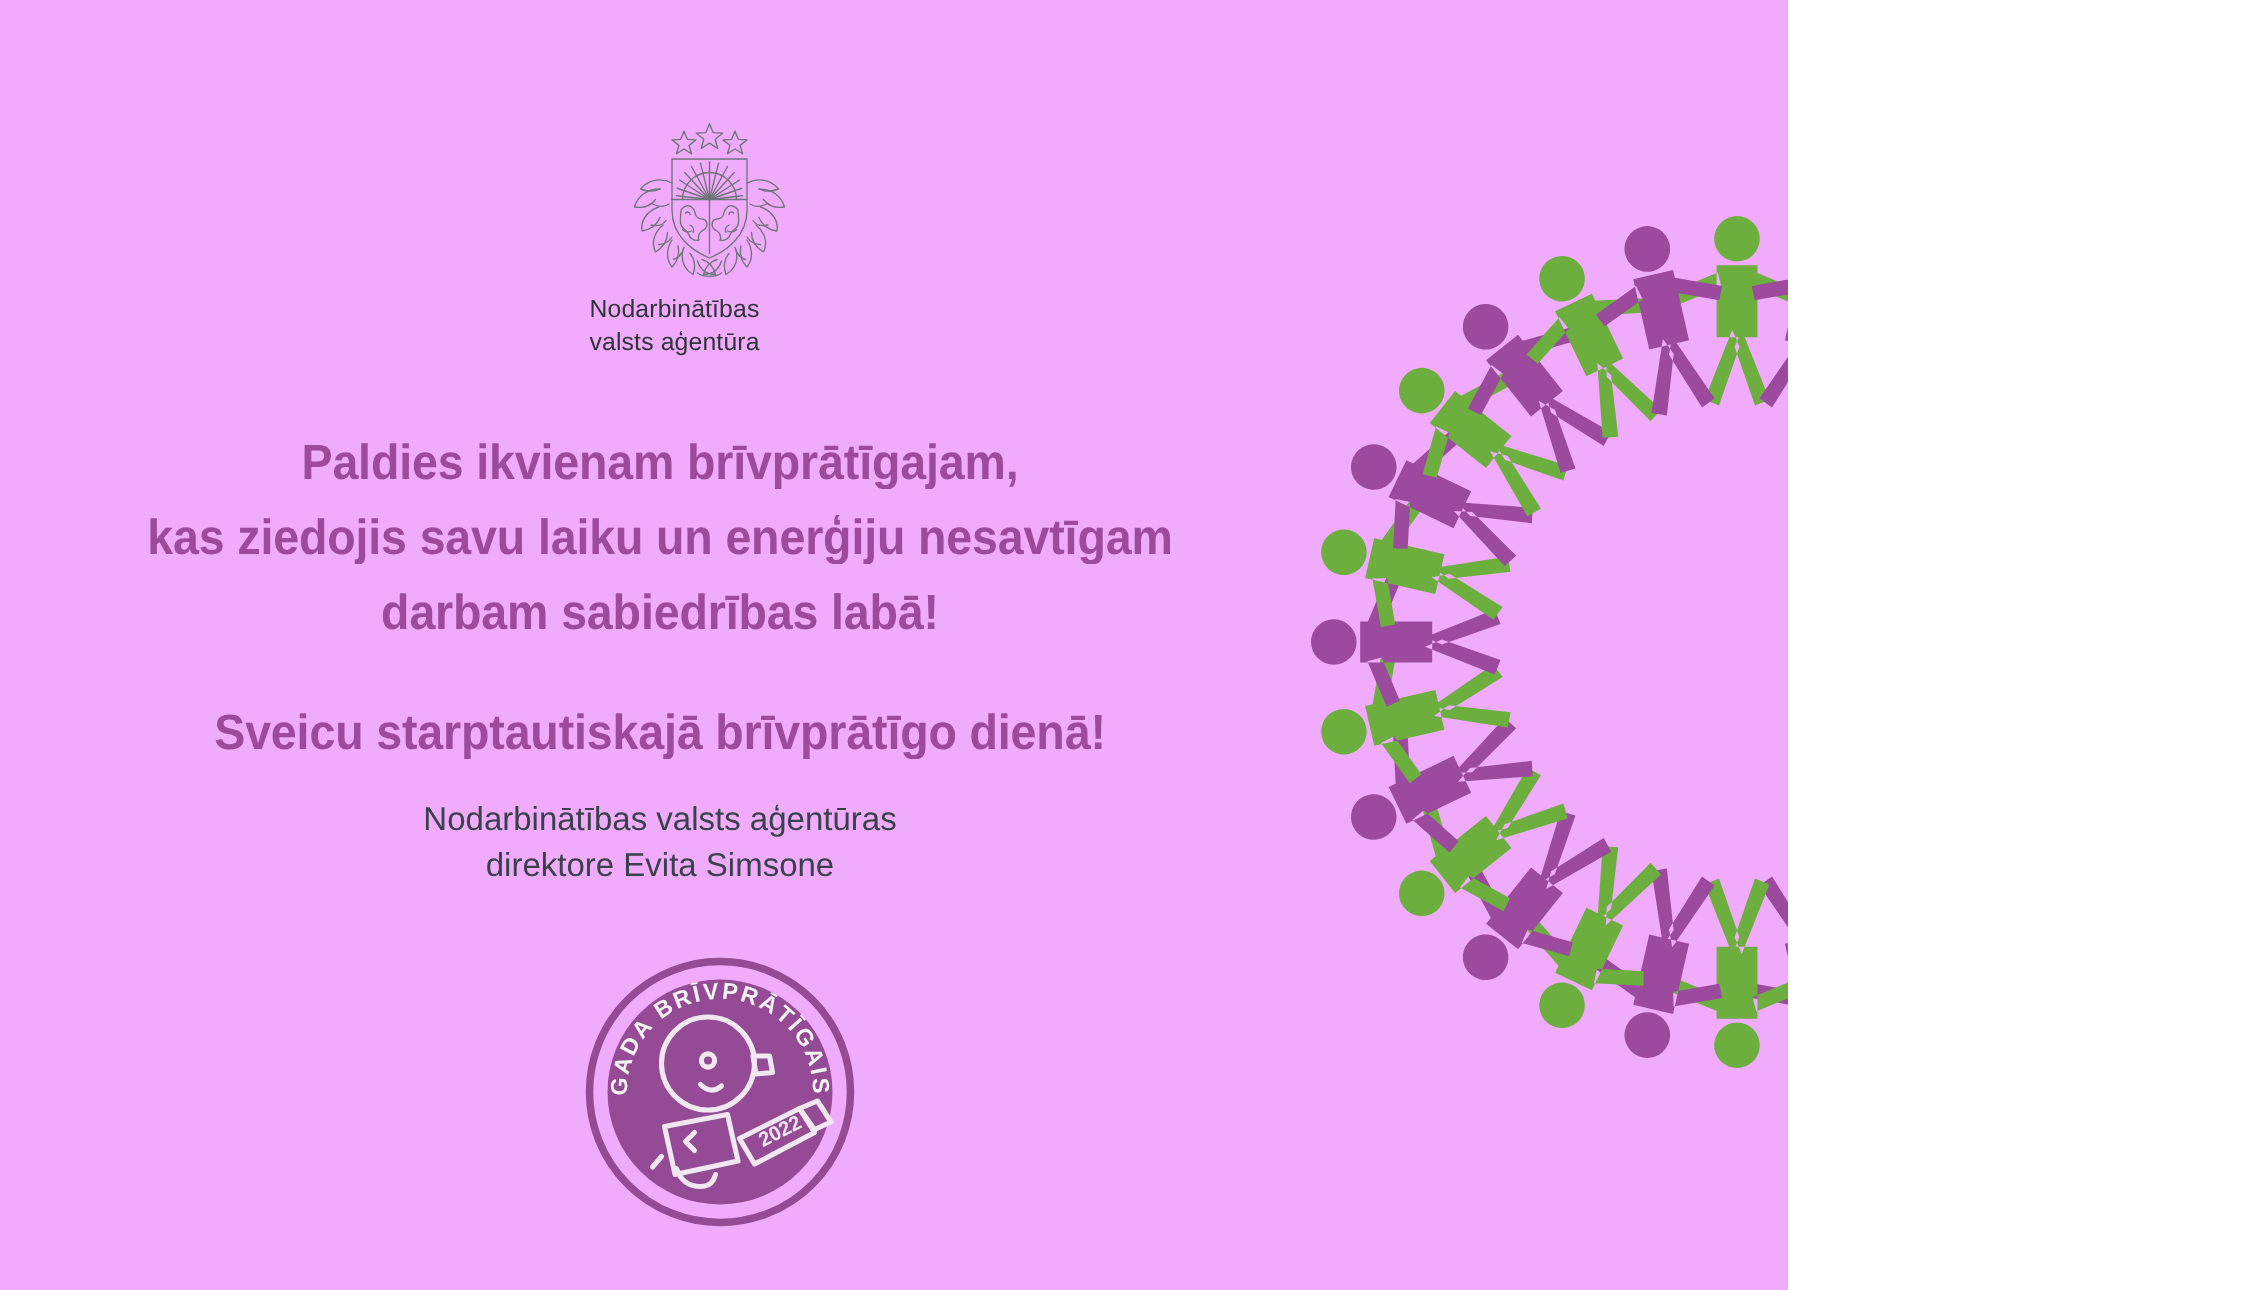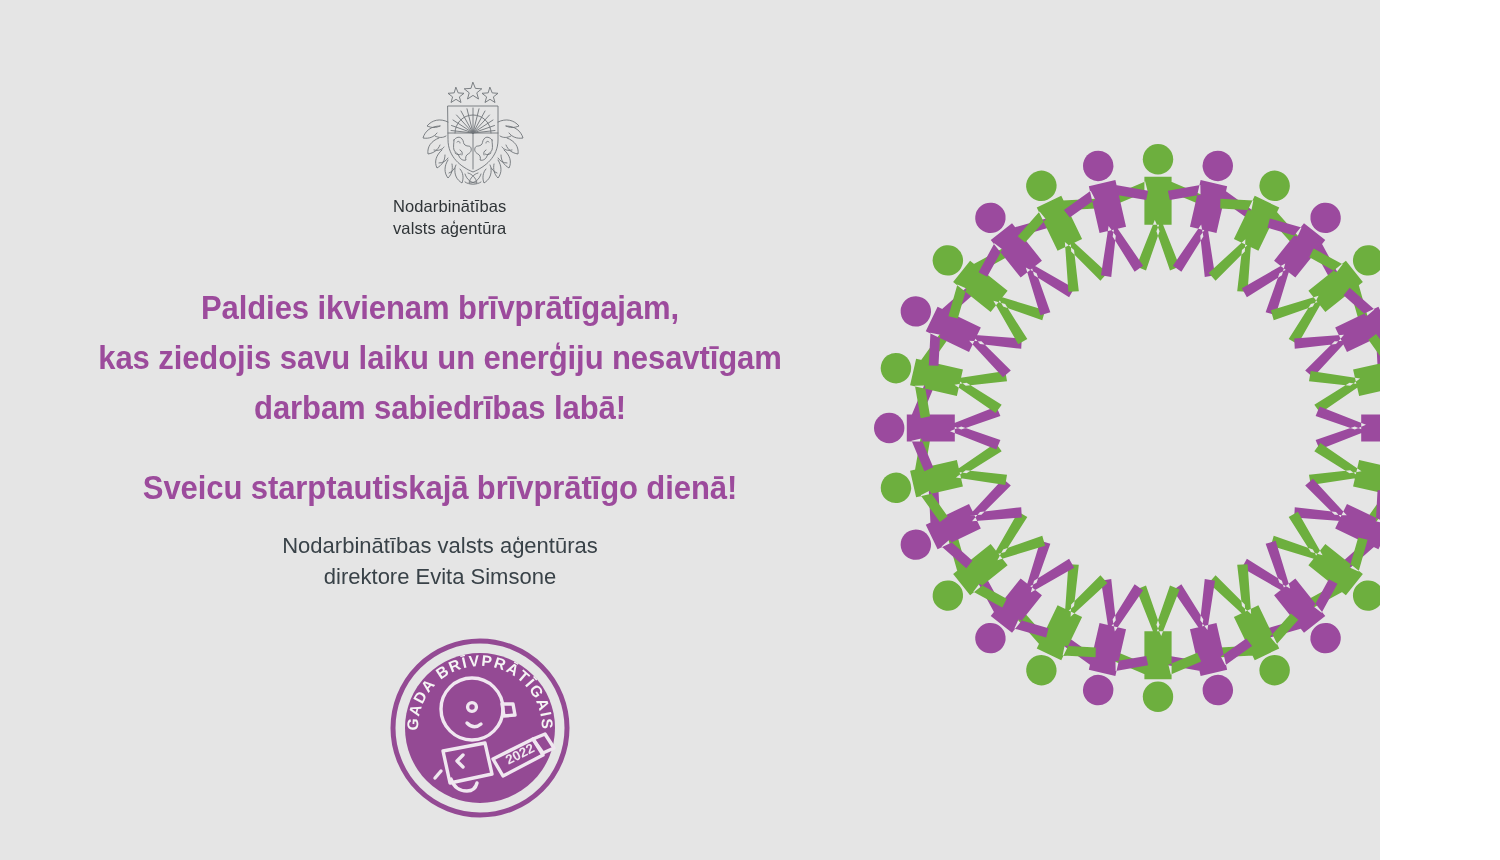--- a/index.html
+++ b/index.html
@@ -2,23 +2,23 @@
 <html><head>
 <meta charset="utf-8">
 <style>
   html, body {
     margin: 0;
     padding: 0;
     background: #ffffff;
   }
   #poster {
     position: relative;
-    width: 1380px;
+    width: 1192px;
     height: 860px;
-    background: #e5e5e5;
+    background: #f0abfc;
     overflow: hidden;
     font-family: "Liberation Sans", sans-serif;
   }
 
   
   #left-column {
     position: absolute;
     left: 0;
     top: 0;
     width: 880px;

